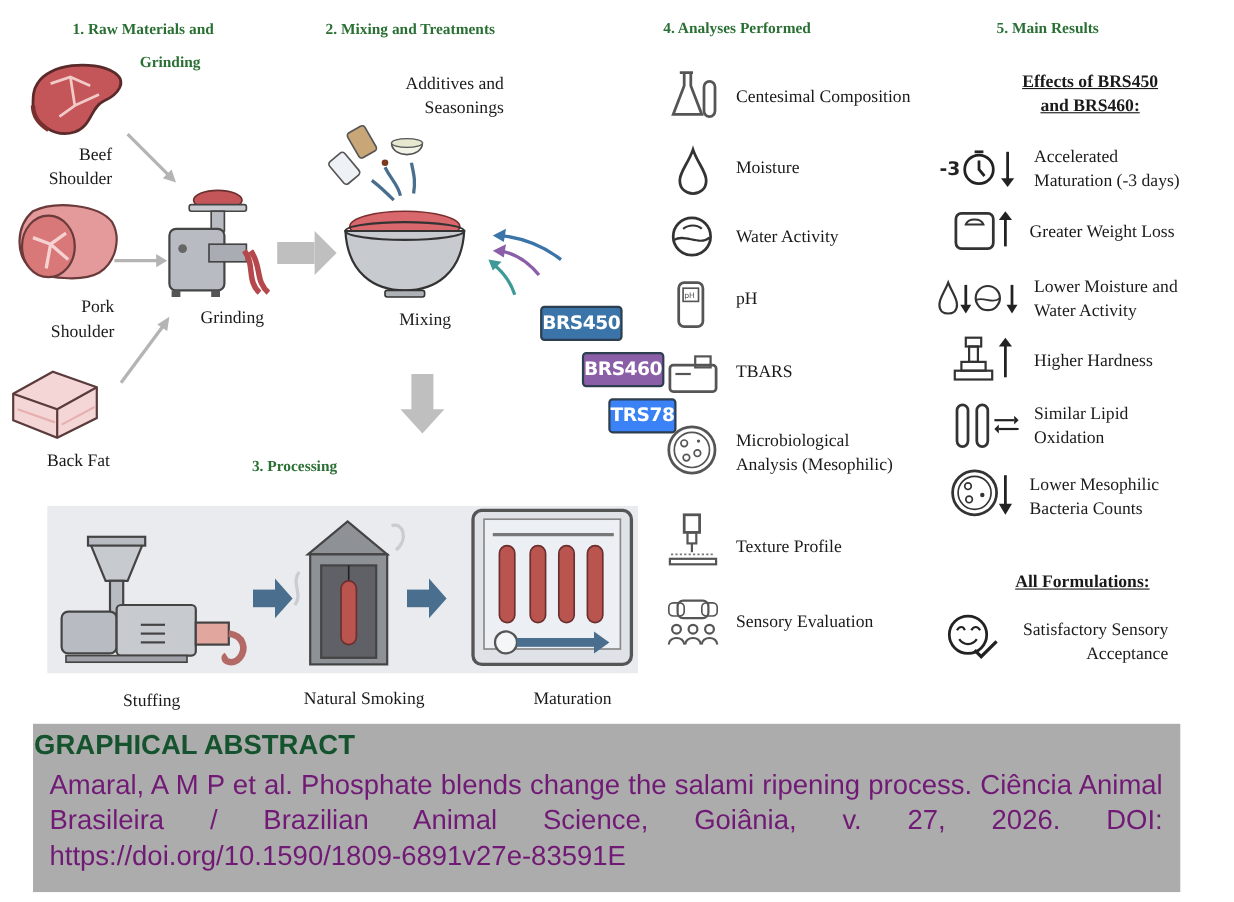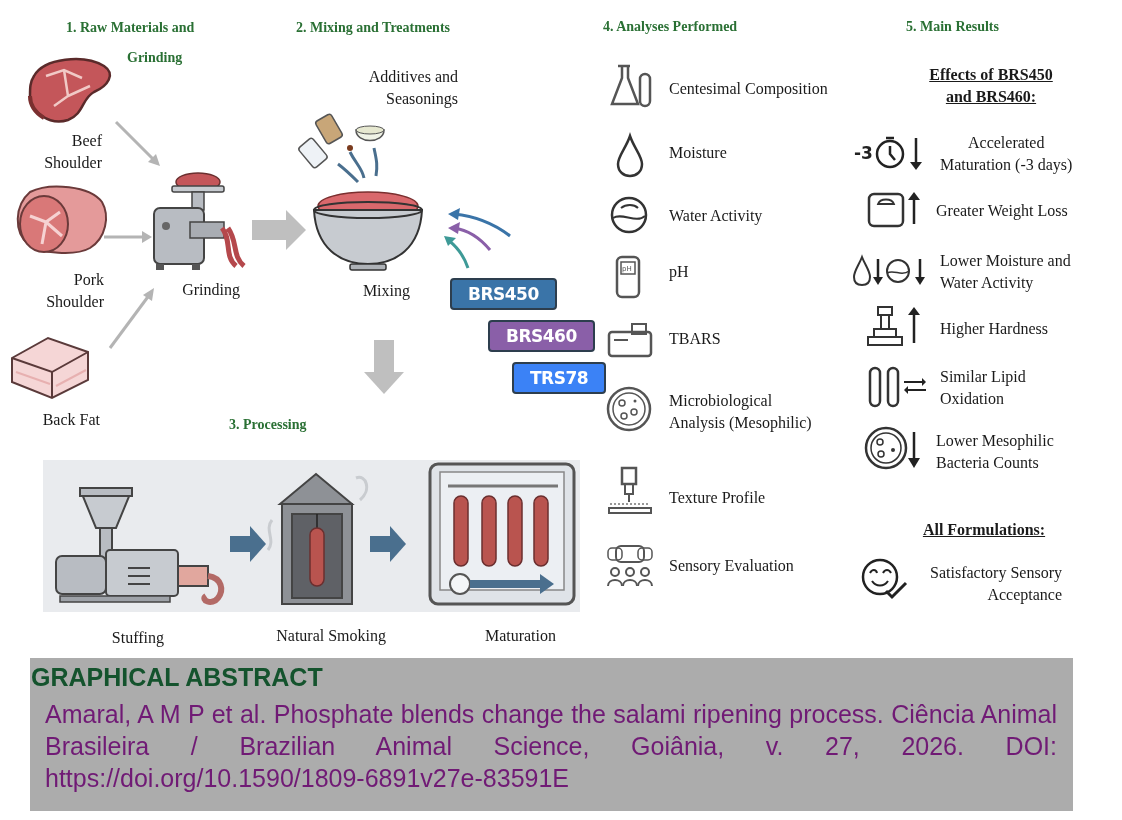--- a/index.html
+++ b/index.html
@@ -2,21 +2,21 @@
 <html><head>
 <meta charset="utf-8">
 <style>
   html, body { margin:0; padding:0; background:#ffffff; }
   body { width:1122px; height:820px; position:relative; overflow:hidden; font-family:"Liberation Serif", serif; color:#1a1a1a; }
   .abs { position:absolute; }
   .h { color:#2a7034; font-weight:bold; font-size:14px; font-family:"Liberation Serif", serif; white-space:nowrap; }
   .lbl { font-size:16px; line-height:22px; text-align:right; white-space:nowrap; }
   .it { font-size:16px; line-height:22px; white-space:nowrap; }
   .ul { font-weight:bold; text-decoration:underline; font-size:16px; line-height:22px; text-align:center; white-space:nowrap; }
-  .badge { position:absolute; color:#fff; font-family:"DejaVu Sans", sans-serif; font-weight:bold; font-size:17px; border-radius:4px; border:2px solid #2d3e4e; padding:4px 16px; letter-spacing:-0.5px; }
+  .badge { position:absolute; color:#fff; font-family:"DejaVu Sans", sans-serif; font-weight:bold; font-size:17px; border-radius:4px; border:2px solid #2d3e4e; padding:4px 0; letter-spacing:-0.5px;margin-left:41px; }
   .proc-bg { position:absolute; left:43px; top:460px; width:537px; height:152px; background:#e9ebee; }
   .footer { position:absolute; left:30px; top:658px; width:1043px; height:153px; background:#acacac; }
   .footer .ft { position:absolute; left:1px; top:5px; font-family:"Liberation Sans", sans-serif; font-weight:bold; font-size:25px; color:#14532d; }
   .footer .fc { position:absolute; left:15px; top:40px; width:1012px; font-family:"Liberation Sans", sans-serif; font-size:25px; line-height:32px; color:#701a75; text-align:justify; }
   svg { overflow:visible; }
 </style>
 </head>
 <body>
 
 <div class="abs h" style="left:66px;top:20px;">1. Raw Materials and</div>
@@ -242,21 +242,21 @@
 </div>
 
 <svg class="abs" style="left:852px;top:130px;" width="74" height="42">
   <text x="2" y="29" font-size="17" font-weight="bold" font-family="DejaVu Sans, sans-serif" fill="#222">-3</text>
   <circle cx="38" cy="24" r="13" stroke="#222" stroke-width="2.5" fill="none"></circle>
   <line x1="34" y1="8" x2="42" y2="8" stroke="#222" stroke-width="2.5"></line>
   <path d="M38 16 L38 24 L43 30" stroke="#222" stroke-width="2.5" fill="none"></path>
   <line x1="64" y1="8" x2="64" y2="36" stroke="#222" stroke-width="2.5"></line>
     <polygon points="58,32 70,32 64,40" fill="#222"></polygon>
 </svg>
-<div class="abs it" style="left:940px;top:132px;text-align:center;">
+<div class="abs it" style="left:940px;top:132px;">
   <div>Accelerated</div>
   <div>Maturation  (-3 days)</div>
 </div>
 
 <svg class="abs" style="left:866px;top:190px;" width="56" height="42">
   <rect x="3" y="4" width="34" height="32" rx="5" stroke="#333" stroke-width="2.5" fill="none"></rect>
   <path d="M12 14 C14 8 26 8 28 14 Z" stroke="#333" stroke-width="1.8" fill="none"></path>
   <line x1="48" y1="6" x2="48" y2="34" stroke="#222" stroke-width="2.5"></line>
     <polygon points="42,10 54,10 48,2" fill="#222"></polygon>
 </svg>

